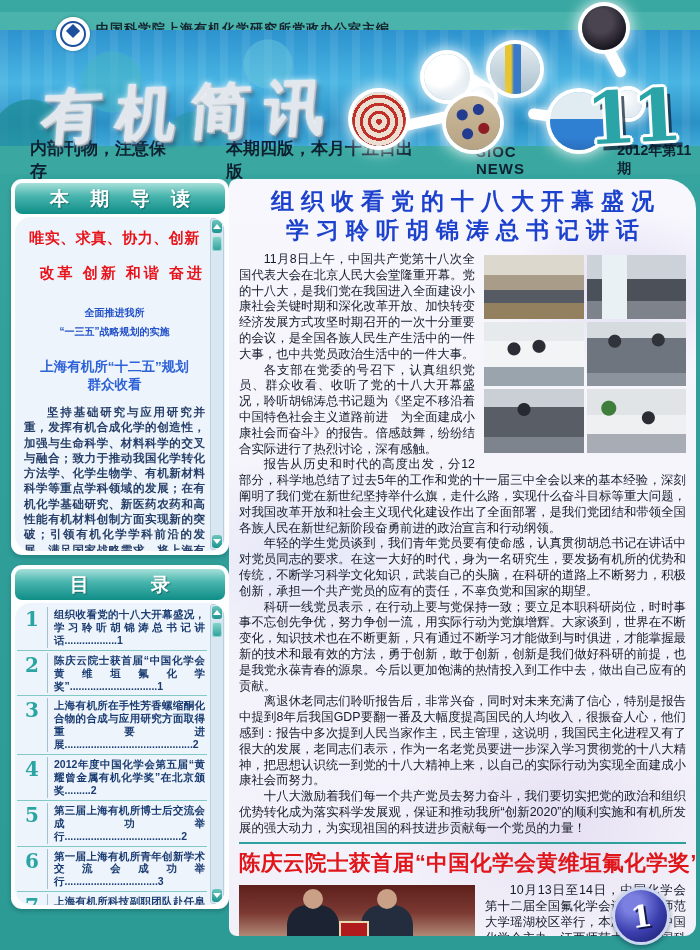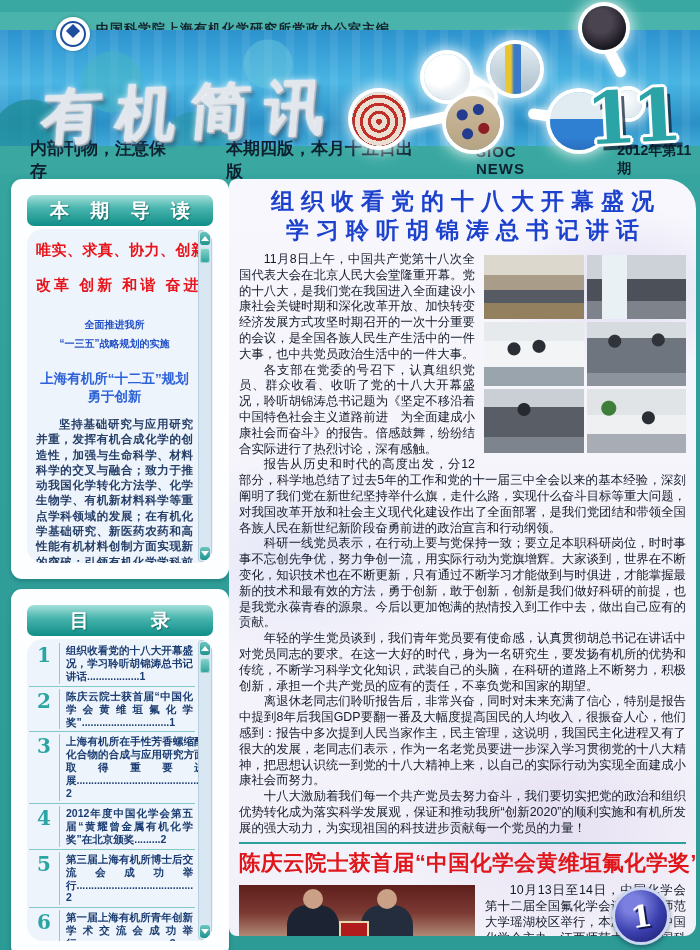--- a/index.html
+++ b/index.html
@@ -55,21 +55,21 @@
 
   .info-strip{position:absolute;left:0;top:146px;width:700px;height:28px;background:#3aa8a1;display:flex;align-items:center;color:#0d2030;}
   .is-item{font-weight:bold;font-size:17px;}
   .is-1{margin-left:30px;}
   .is-2{margin-left:52px;}
   .is-3{margin-left:58px;font-size:15px;letter-spacing:1px;}
   .is-4{margin-left:52px;font-size:14px;}
 
   
   .sidebar{position:absolute;left:11px;top:179px;width:218px;}
-  .panel{background:#fdfeff;border-radius:11px;padding:16px;margin-bottom:10px;box-shadow:0 2px 4px rgba(0,60,60,.3);}
+  .panel{background:#fdfeff;border-radius:11px;padding:4px;margin-bottom:10px;box-shadow:0 2px 4px rgba(0,60,60,.3);}
   .panel-head{height:31px;border-radius:7px;line-height:31px;text-align:center;color:#fff;font-weight:bold;font-size:19px;letter-spacing:8px;text-indent:8px;
     background:linear-gradient(180deg,#a6e0da 0%,#49b5ae 42%,#0f8d87 100%);
     text-shadow:1px 1px 1px rgba(0,60,60,.5);}
   .panel-body{position:relative;background:#eef4fb;border-radius:16px;margin-top:3px;overflow:hidden;}
   .guide-body{height:334px;padding:4px 20px 4px 9px;box-sizing:border-box;}
   .toc-body{height:302px;padding:2px 18px 2px 2px;box-sizing:border-box;}
   
   .sb{position:absolute;right:1px;top:1px;bottom:1px;width:14px;background:#d9e7f2;border:1px solid #b7cfdf;border-radius:3px;box-sizing:border-box;}
   .sb-btn{position:absolute;left:1px;right:1px;height:13px;border-radius:3px;background:linear-gradient(180deg,#6cc6bf,#1d948d);display:flex;align-items:center;justify-content:center;}
   .sb-up{top:1px;}
@@ -179,21 +179,21 @@
       <div class="panel-head">本 期 导 读</div>
       <div class="panel-body guide-body">
         <div class="g-red g-red1">唯实、求真、协力、创新</div>
         <div class="g-red g-red2">改革 创新 和谐 奋进</div>
         <div class="g-blue g-blue1">
           <span>全面推进我所</span><br>
           <span>“一三五”战略规划的实施</span>
         </div>
         <div class="g-blue g-blue2">
           <span>上海有机所“十二五”规划</span><br>
-          <span>勇于创新</span>
+          <span>群众收看</span>
         </div>
         <div class="g-body">坚持基础研究与应用研究并重，发挥有机合成化学的创造性，加强与生命科学、材料科学的交叉与融合；致力于推动我国化学转化方法学、化学生物学、有机新材料科学等重点学科领域的发展；在有机化学基础研究、新医药农药和高性能有机材料创制方面实现新的突破；引领有机化学学科前沿的发展，满足国家战略需求，将上海有机所建设成为国际一流的有机化学研究中心。</div>
         <div class="sb">
           <div class="sb-btn sb-up"></div>
           <div class="sb-thumb"></div>
           <div class="sb-btn sb-down"></div>
         </div>
       </div>
     </section>
 
@@ -249,22 +249,22 @@
       <div class="ph ph2"></div>
       <div class="ph ph3"></div>
       <div class="ph ph4"></div>
       <div class="ph ph5"></div>
       <div class="ph ph6"></div>
     </div>
 
     <p class="body-p">11月8日上午，中国共产党第十八次全国代表大会在北京人民大会堂隆重开幕。党的十八大，是我们党在我国进入全面建设小康社会关键时期和深化改革开放、加快转变经济发展方式攻坚时期召开的一次十分重要的会议，是全国各族人民生产生活中的一件大事，也中共党员政治生活中的一件大事。</p>
     <p class="body-p">各支部在党委的号召下，认真组织党员、群众收看、收听了党的十八大开幕盛况，聆听胡锦涛总书记题为《坚定不移沿着中国特色社会主义道路前进　为全面建成小康社会而奋斗》的报告。倍感鼓舞，纷纷结合实际进行了热烈讨论，深有感触。</p>
     <p class="body-p">报告从历史和时代的高度出发，分12部分，科学地总结了过去5年的工作和党的十一届三中全会以来的基本经验，深刻阐明了我们党在新世纪坚持举什么旗，走什么路，实现什么奋斗目标等重大问题，对我国改革开放和社会主义现代化建设作出了全面部署，是我们党团结和带领全国各族人民在新世纪新阶段奋勇前进的政治宣言和行动纲领。</p>
+    <p class="body-p">年轻的学生党员谈到，我们青年党员要有使命感，认真贯彻胡总书记在讲话中对党员同志的要求。在这一大好的时代，身为一名研究生，要发扬有机所的优势和传统，不断学习科学文化知识，武装自己的头脑，在科研的道路上不断努力，积极创新，承担一个共产党员的应有的责任，不辜负党和国家的期望。</p>
     <p class="body-p">科研一线党员表示，在行动上要与党保持一致；要立足本职科研岗位，时时事事不忘创先争优，努力争创一流，用实际行动为党旗增辉。大家谈到，世界在不断变化，知识技术也在不断更新，只有通过不断学习才能做到与时俱进，才能掌握最新的技术和最有效的方法，勇于创新，敢于创新，创新是我们做好科研的前提，也是我党永葆青春的源泉。今后以更加饱满的热情投入到工作中去，做出自己应有的贡献。</p>
-    <p class="body-p">年轻的学生党员谈到，我们青年党员要有使命感，认真贯彻胡总书记在讲话中对党员同志的要求。在这一大好的时代，身为一名研究生，要发扬有机所的优势和传统，不断学习科学文化知识，武装自己的头脑，在科研的道路上不断努力，积极创新，承担一个共产党员的应有的责任，不辜负党和国家的期望。</p>
     <p class="body-p">离退休老同志们聆听报告后，非常兴奋，同时对未来充满了信心，特别是报告中提到8年后我国GDP要翻一番及大幅度提高国民的人均收入，很振奋人心，他们感到：报告中多次提到人民当家作主，民主管理，这说明，我国民主化进程又有了很大的发展，老同志们表示，作为一名老党员要进一步深入学习贯彻党的十八大精神，把思想认识统一到党的十八大精神上来，以自己的实际行动为实现全面建成小康社会而努力。</p>
     <p class="body-p">十八大激励着我们每一个共产党员去努力奋斗，我们要切实把党的政治和组织优势转化成为落实科学发展观，保证和推动我所“创新2020”的顺利实施和有机所发展的强大动力，为实现祖国的科技进步贡献每一个党员的力量！</p>
 
     <hr class="divider">
 
     <h2 class="a2-title">陈庆云院士获首届“中国化学会黄维垣氟化学奖”</h2>
 
     <div class="award">
       <div class="fig fig1"></div>
       <div class="fig fig2"></div>

